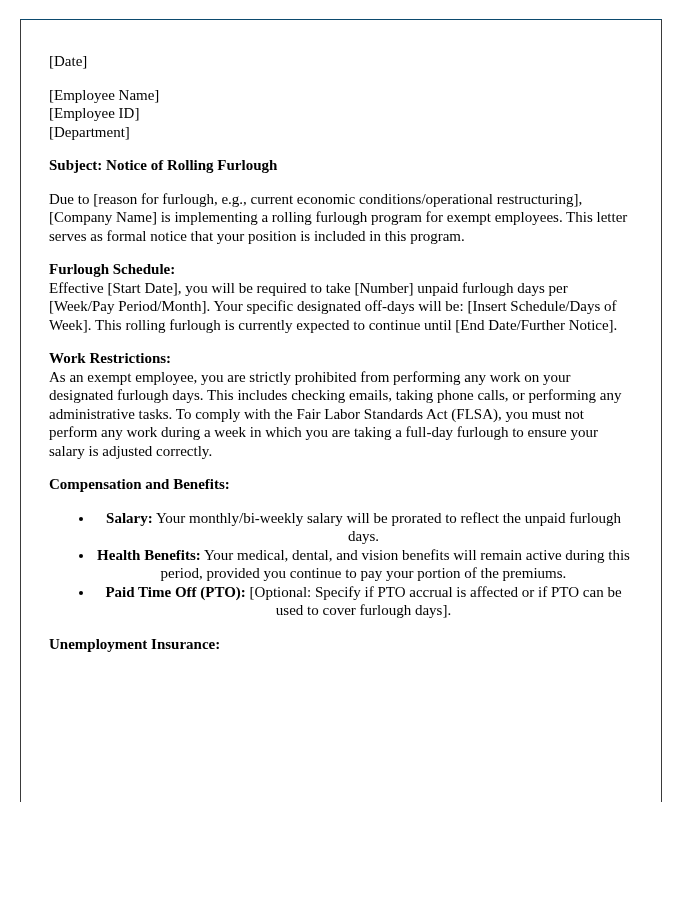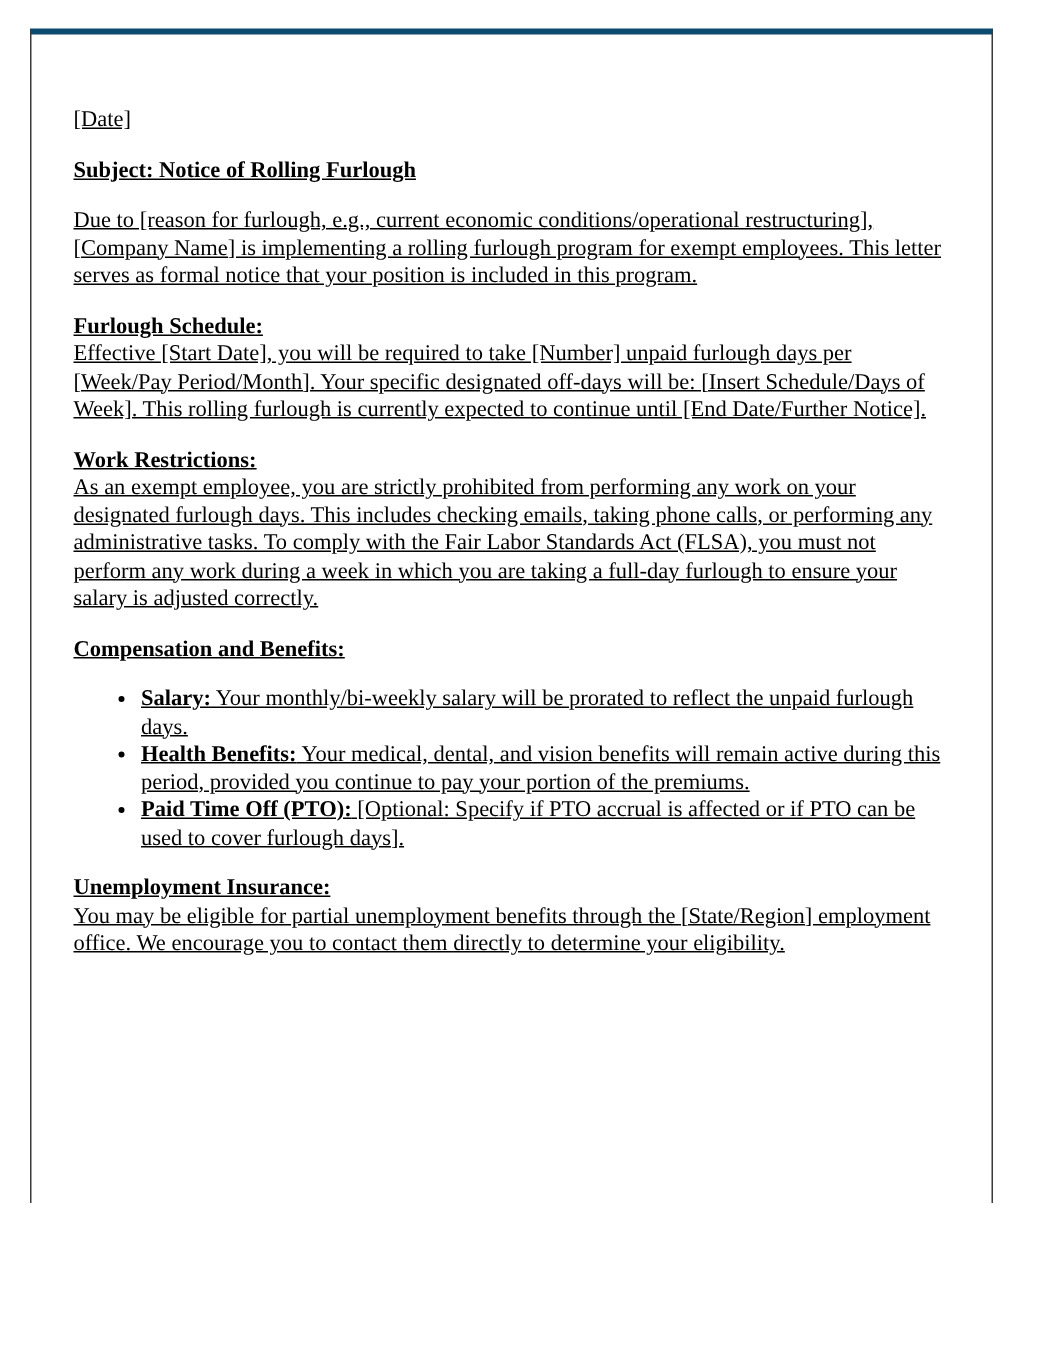--- a/index.html
+++ b/index.html
@@ -15,61 +15,62 @@
     font-family: "Liberation Serif", "DejaVu Serif", serif;
     color: #000000;
   }
   .letter-page {
     position: absolute;
     left: 20px;
     top: 19px;
     width: 642px;
     height: 783px;
     box-sizing: border-box;
-    border-top: 4px solid #0c4a6e;
+    border-top: 1px solid #0c4a6e;
     border-left: 1px solid #3a3a3a;
     border-right: 1px solid #3a3a3a;
     border-bottom: none;
     background: #ffffff;
-    padding: 48px 28px 0 28px;
+    padding: 32px 28px 0 28px;
     overflow: hidden;
-    text-decoration: underline;
   }
   .letter-body {
     font-size: 15px;
     line-height: 18.5px;
     color: #000000;
   }
   .letter-body p,
   .letter-body ul {
     margin: 0 0 15px 0;
   }
   .letter-body ul {
     padding-left: 45px;
   }
   .letter-body li {
     margin: 0;
     padding: 0;
+    text-align: center;
   }
   .letter-body strong {
     font-weight: bold;
     margin-top: 38px;
   }
 </style>
 </head>
 <body>
 
 <div class="letter-page">
   <div class="letter-body">
       <p><span>[Date]</span></p>
+      <p><span>[Employee Name]</span><br><span>[Employee ID]</span><br><span>[Department]</span></p>
       <p><strong>Subject: Notice of Rolling Furlough</strong></p>
       <p><span>Due to [reason for furlough, e.g., current economic conditions/operational restructuring], [Company Name] is implementing a rolling furlough program for exempt employees. This letter serves as formal notice that your position is included in this program.</span></p>
       <p><strong>Furlough Schedule:</strong><br><span>Effective [Start Date], you will be required to take [Number] unpaid furlough days per [Week/Pay Period/Month]. Your specific designated off-days will be: [Insert Schedule/Days of Week]. This rolling furlough is currently expected to continue until [End Date/Further Notice].</span></p>
       <p><strong>Work Restrictions:</strong><br><span>As an exempt employee, you are strictly prohibited from performing any work on your designated furlough days. This includes checking emails, taking phone calls, or performing any administrative tasks. To comply with the Fair Labor Standards Act (FLSA), you must not perform any work during a week in which you are taking a full-day furlough to ensure your salary is adjusted correctly.</span></p>
       <p><strong>Compensation and Benefits:</strong></p>
       <ul>
         <li><strong>Salary:</strong><span> Your monthly/bi-weekly salary will be prorated to reflect the unpaid furlough days.</span></li>
         <li><strong>Health Benefits:</strong><span> Your medical, dental, and vision benefits will remain active during this period, provided you continue to pay your portion of the premiums.</span></li>
         <li><strong>Paid Time Off (PTO):</strong><span> [Optional: Specify if PTO accrual is affected or if PTO can be used to cover furlough days].</span></li>
       </ul>
-      <p><strong>Unemployment Insurance:</strong><br><span>You may be eligible for partial unemployment benefits through the [State/Region] employment office. We encourage you to contact them directly to determine your eligibility.</span></p>
+      <p><strong>Unemployment Insurance:</strong><br></p>
     </div>
 </div>
 
 </body></html>

